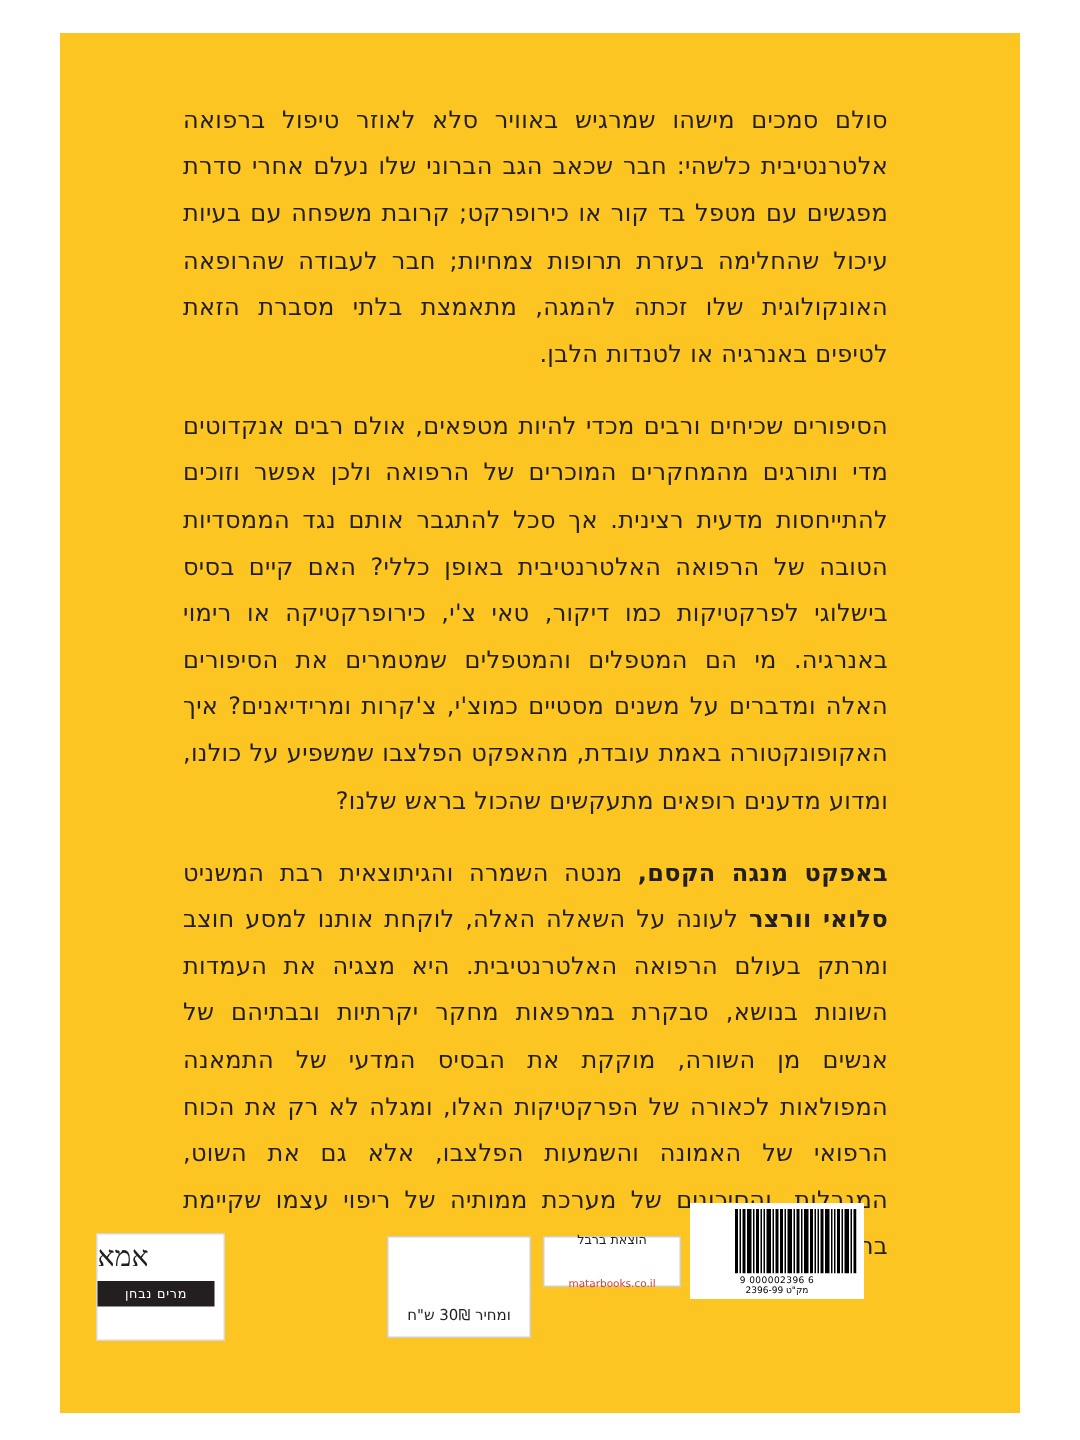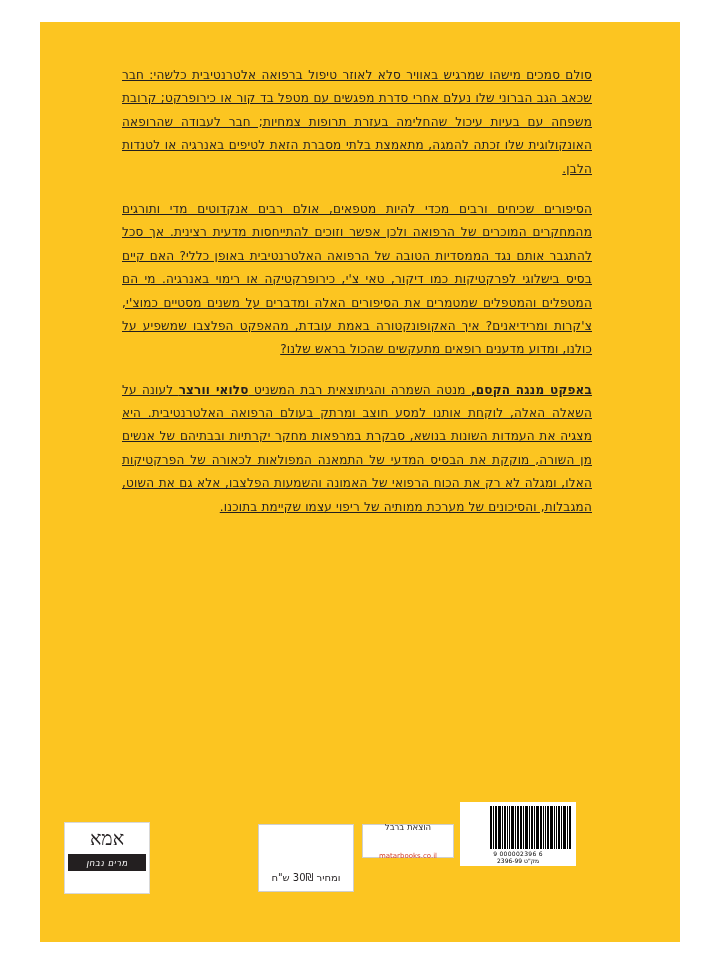--- a/index.html
+++ b/index.html
@@ -35,27 +35,26 @@
     position: absolute;
     right: 88px;
     top: 42px;
     width: 470px;
     direction: rtl;
     text-align: right;
     color: #231f20;
   }
 
   .para {
-    font-size: 12px;
+    font-size: 16px;
     line-height: 1.95;
     letter-spacing: 0.2px;
     margin: 0 0 17px 0;
     text-align: justify;
     text-justify: inter-word;
-    text-decoration: underline;
   }
 
   .para.last {
     text-align: right;
   }
 
   .bold {
     font-weight: bold;
   }
 
@@ -72,21 +71,21 @@
   .logo-box {
     position: absolute;
     left: 24px;
     bottom: 0;
     width: 86px;
     height: 72px;
     background: #ffffff;
     border: 1px solid #d8d8d8;
     display: flex;
     flex-direction: column;
-    align-items: center;
+    align-items: flex-end;
     justify-content: flex-start;
     padding-top: 6px;
     box-sizing: border-box;
   }
   .logo-mark {
     font-size: 19px;
     color: #231f20;
     font-family: "DejaVu Serif", serif;
     line-height: 1;
     margin-bottom: 6px;
@@ -94,21 +93,20 @@
   .logo-strip {
     width: 78px;
     height: 17px;
     background: #231f20;
     color: #ffffff;
     font-size: 8.5px;
     display: flex;
     align-items: center;
     justify-content: center;
     letter-spacing: 0.5px;
-    font-style: italic;
   }
 
   
   .price-box {
     position: absolute;
     left: 218px;
     bottom: 2px;
     width: 96px;
     height: 68px;
     background: #ffffff;

